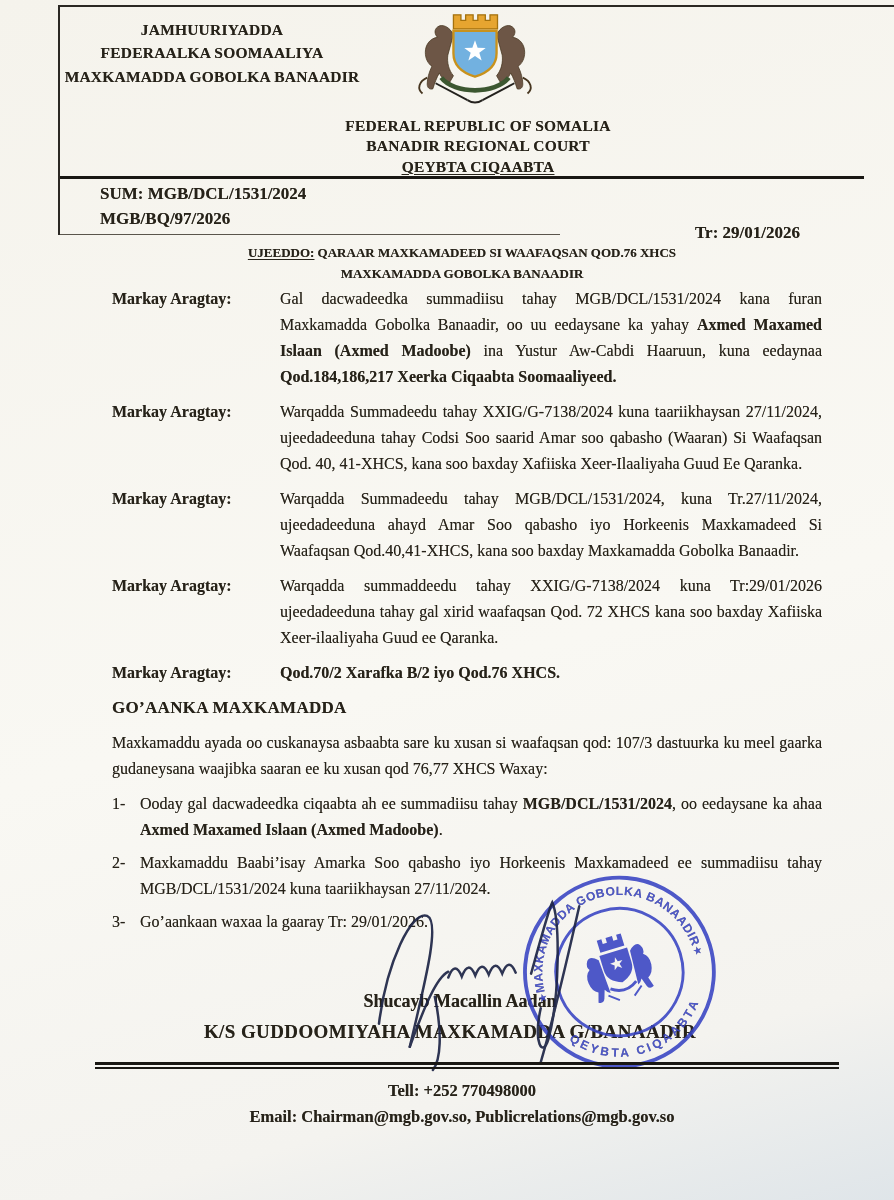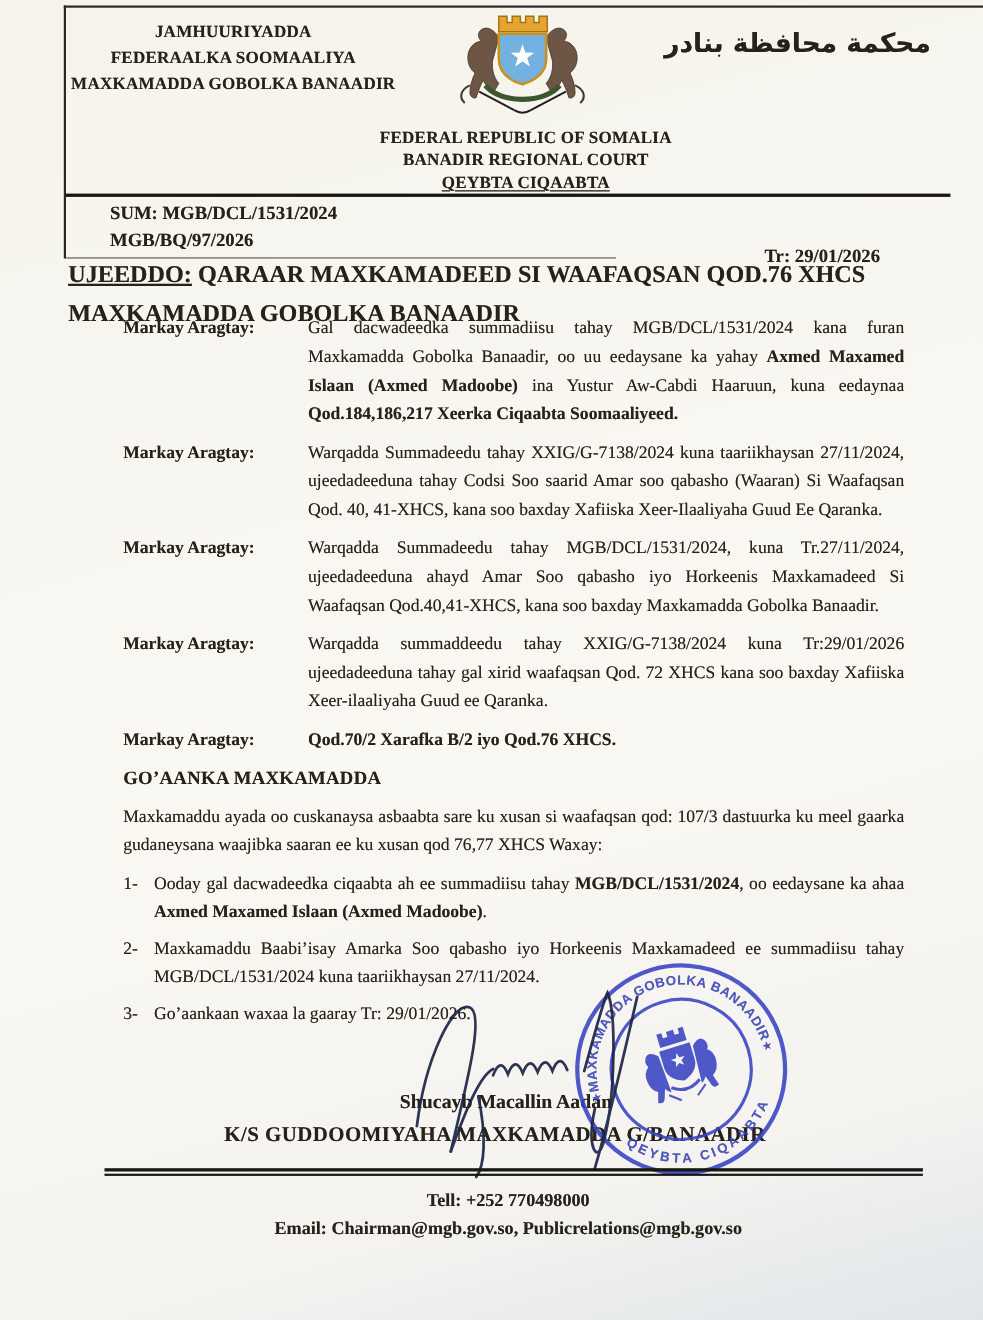--- a/index.html
+++ b/index.html
@@ -19,21 +19,21 @@
   .header{position:absolute;top:10px;left:62px;right:4px;display:flex;align-items:flex-start;}
   .org{width:300px;text-align:center;font-weight:bold;font-size:15.5px;line-height:1.5;padding-top:8px;letter-spacing:.2px;}
   .emblem{width:170px;margin-left:28px;display:flex;justify-content:center;padding-top:2px;}
   .arabic{flex:1;text-align:center;direction:rtl;font-weight:bold;font-size:24px;line-height:1.6;padding-top:10px;font-family:"DejaVu Sans","Liberation Serif",serif;}
   .court{position:absolute;top:116px;left:62px;width:832px;text-align:center;font-weight:bold;font-size:15.5px;line-height:1.32;letter-spacing:.2px;}
   .u{text-decoration:underline;text-underline-offset:2px;}
   
   .ref{position:absolute;top:182px;left:100px;right:78px;font-weight:bold;font-size:17px;line-height:1.45;}
   .ref .tr{position:absolute;right:16px;top:0;margin-top:39px;}
   
-  .subject{position:absolute;top:231px;left:62px;width:800px;text-align:left;font-weight:bold;font-size:22px;line-height:1.65;}
+  .subject{position:absolute;top:242px;left:62px;width:800px;text-align:center;font-weight:bold;font-size:13px;line-height:1.65;}
   
   .main{position:absolute;top:286px;left:112px;right:72px;font-size:16px;line-height:26px;}
   .c-row{display:flex;margin-bottom:9px;}
   .c-label{width:168px;flex:none;font-weight:bold;}
   .c-text{flex:1;text-align:justify;}
   .dec-heading{text-align:left;font-weight:bold;font-size:17px;letter-spacing:.3px;margin:4px 0 9px;}
   .dec-intro{text-align:justify;margin-bottom:9px;}
   .item{display:flex;margin-bottom:7px;}
   .item .num{width:28px;flex:none;}
   .item .itext{flex:1;text-align:justify;}
@@ -74,21 +74,20 @@
         <path d="M57,3 h8 v6 h5 v-6 h8 v6 h5 v-6 h8 v6 h5 v-6 h8 v15 h-47 z" fill="#e6a530" stroke="#a4720f" stroke-width="1.4"></path>
         <path d="M57,20 h46 v24 q0,18 -23,25 q-23,-7 -23,-25 z" fill="#72b1e0" stroke="#c9921c" stroke-width="2.5"></path>
         <polygon points="80,30 82.8,38.1 91.4,38.3 84.6,43.5 87.1,51.7 80,46.8 72.9,51.7 75.4,43.5 68.6,38.3 77.2,38.1" fill="#ffffff"></polygon>
         <path d="M44,70 C58,88 102,88 116,70" stroke="#3c5730" stroke-width="5" fill="none"></path>
         <path d="M38,76 L72,94 M122,76 L88,94" stroke="#23211d" stroke-width="2"></path>
         <path d="M72,94 q8,5 16,0" stroke="#23211d" stroke-width="2" fill="none"></path>
       </svg>
     </div>
 
     <div class="arabic">
-      <div>محكمة محافظة بنادر</div>
     </div>
   </div>
 
   <div class="court">
     <div>FEDERAL REPUBLIC OF SOMALIA</div>
     <div>BANADIR REGIONAL COURT</div>
     <div class="u">QEYBTA CIQAABTA</div>
   </div>
 
   <div class="rule-thick"></div>

